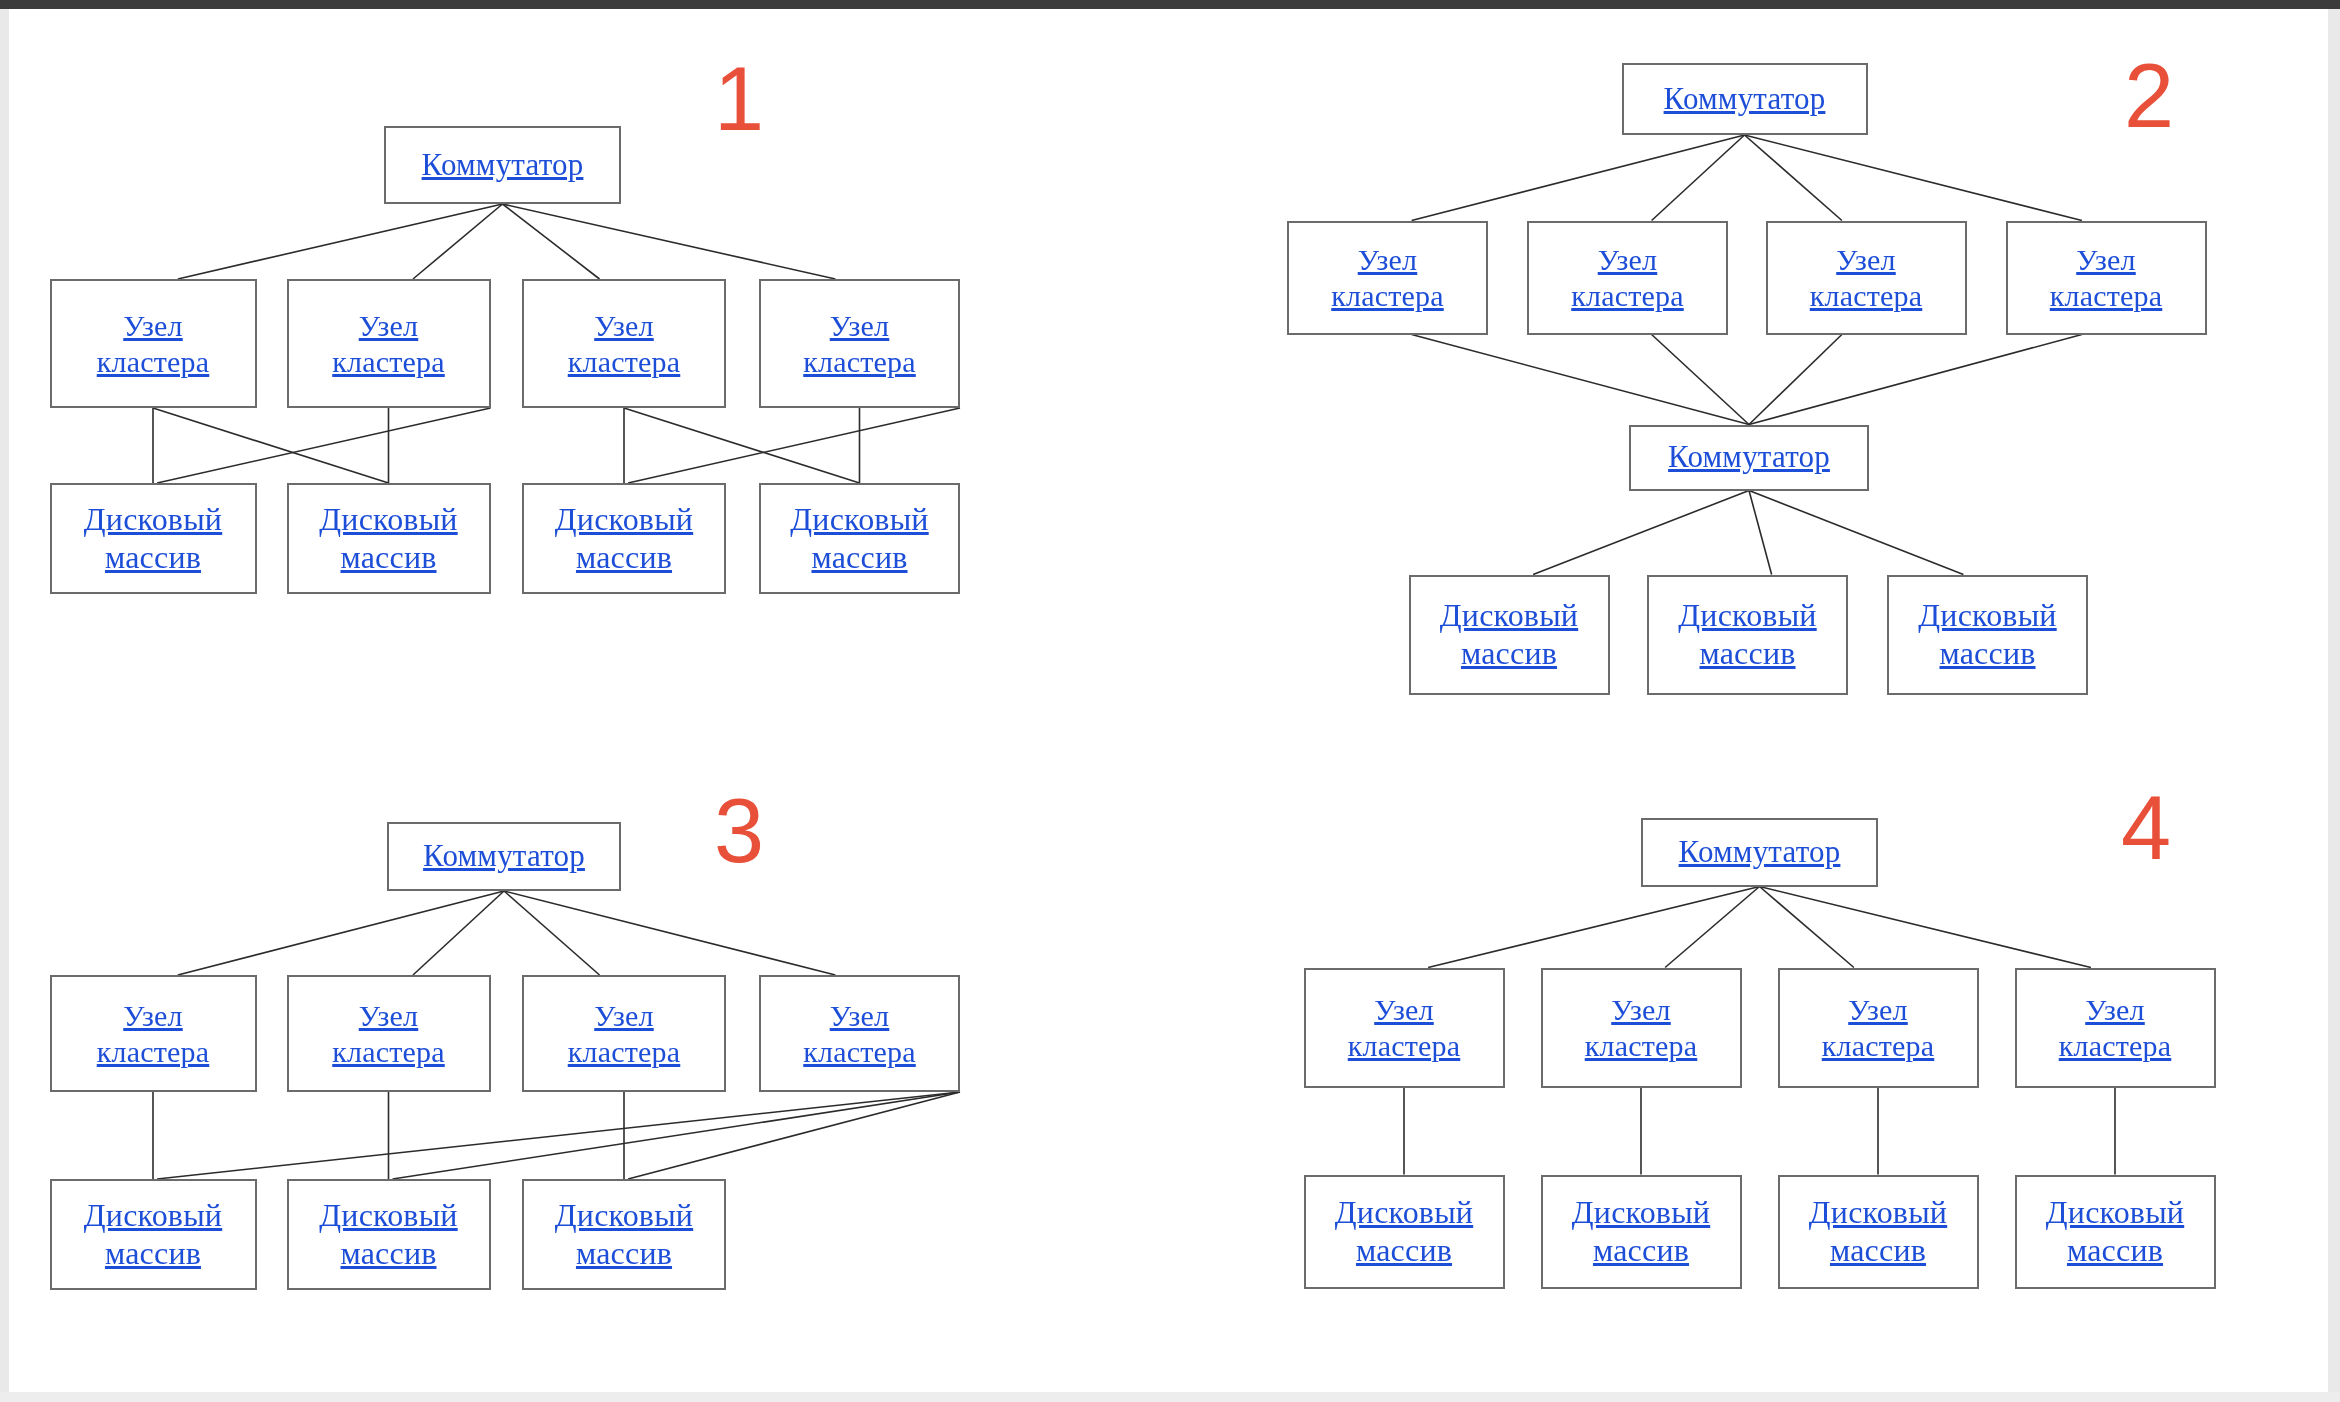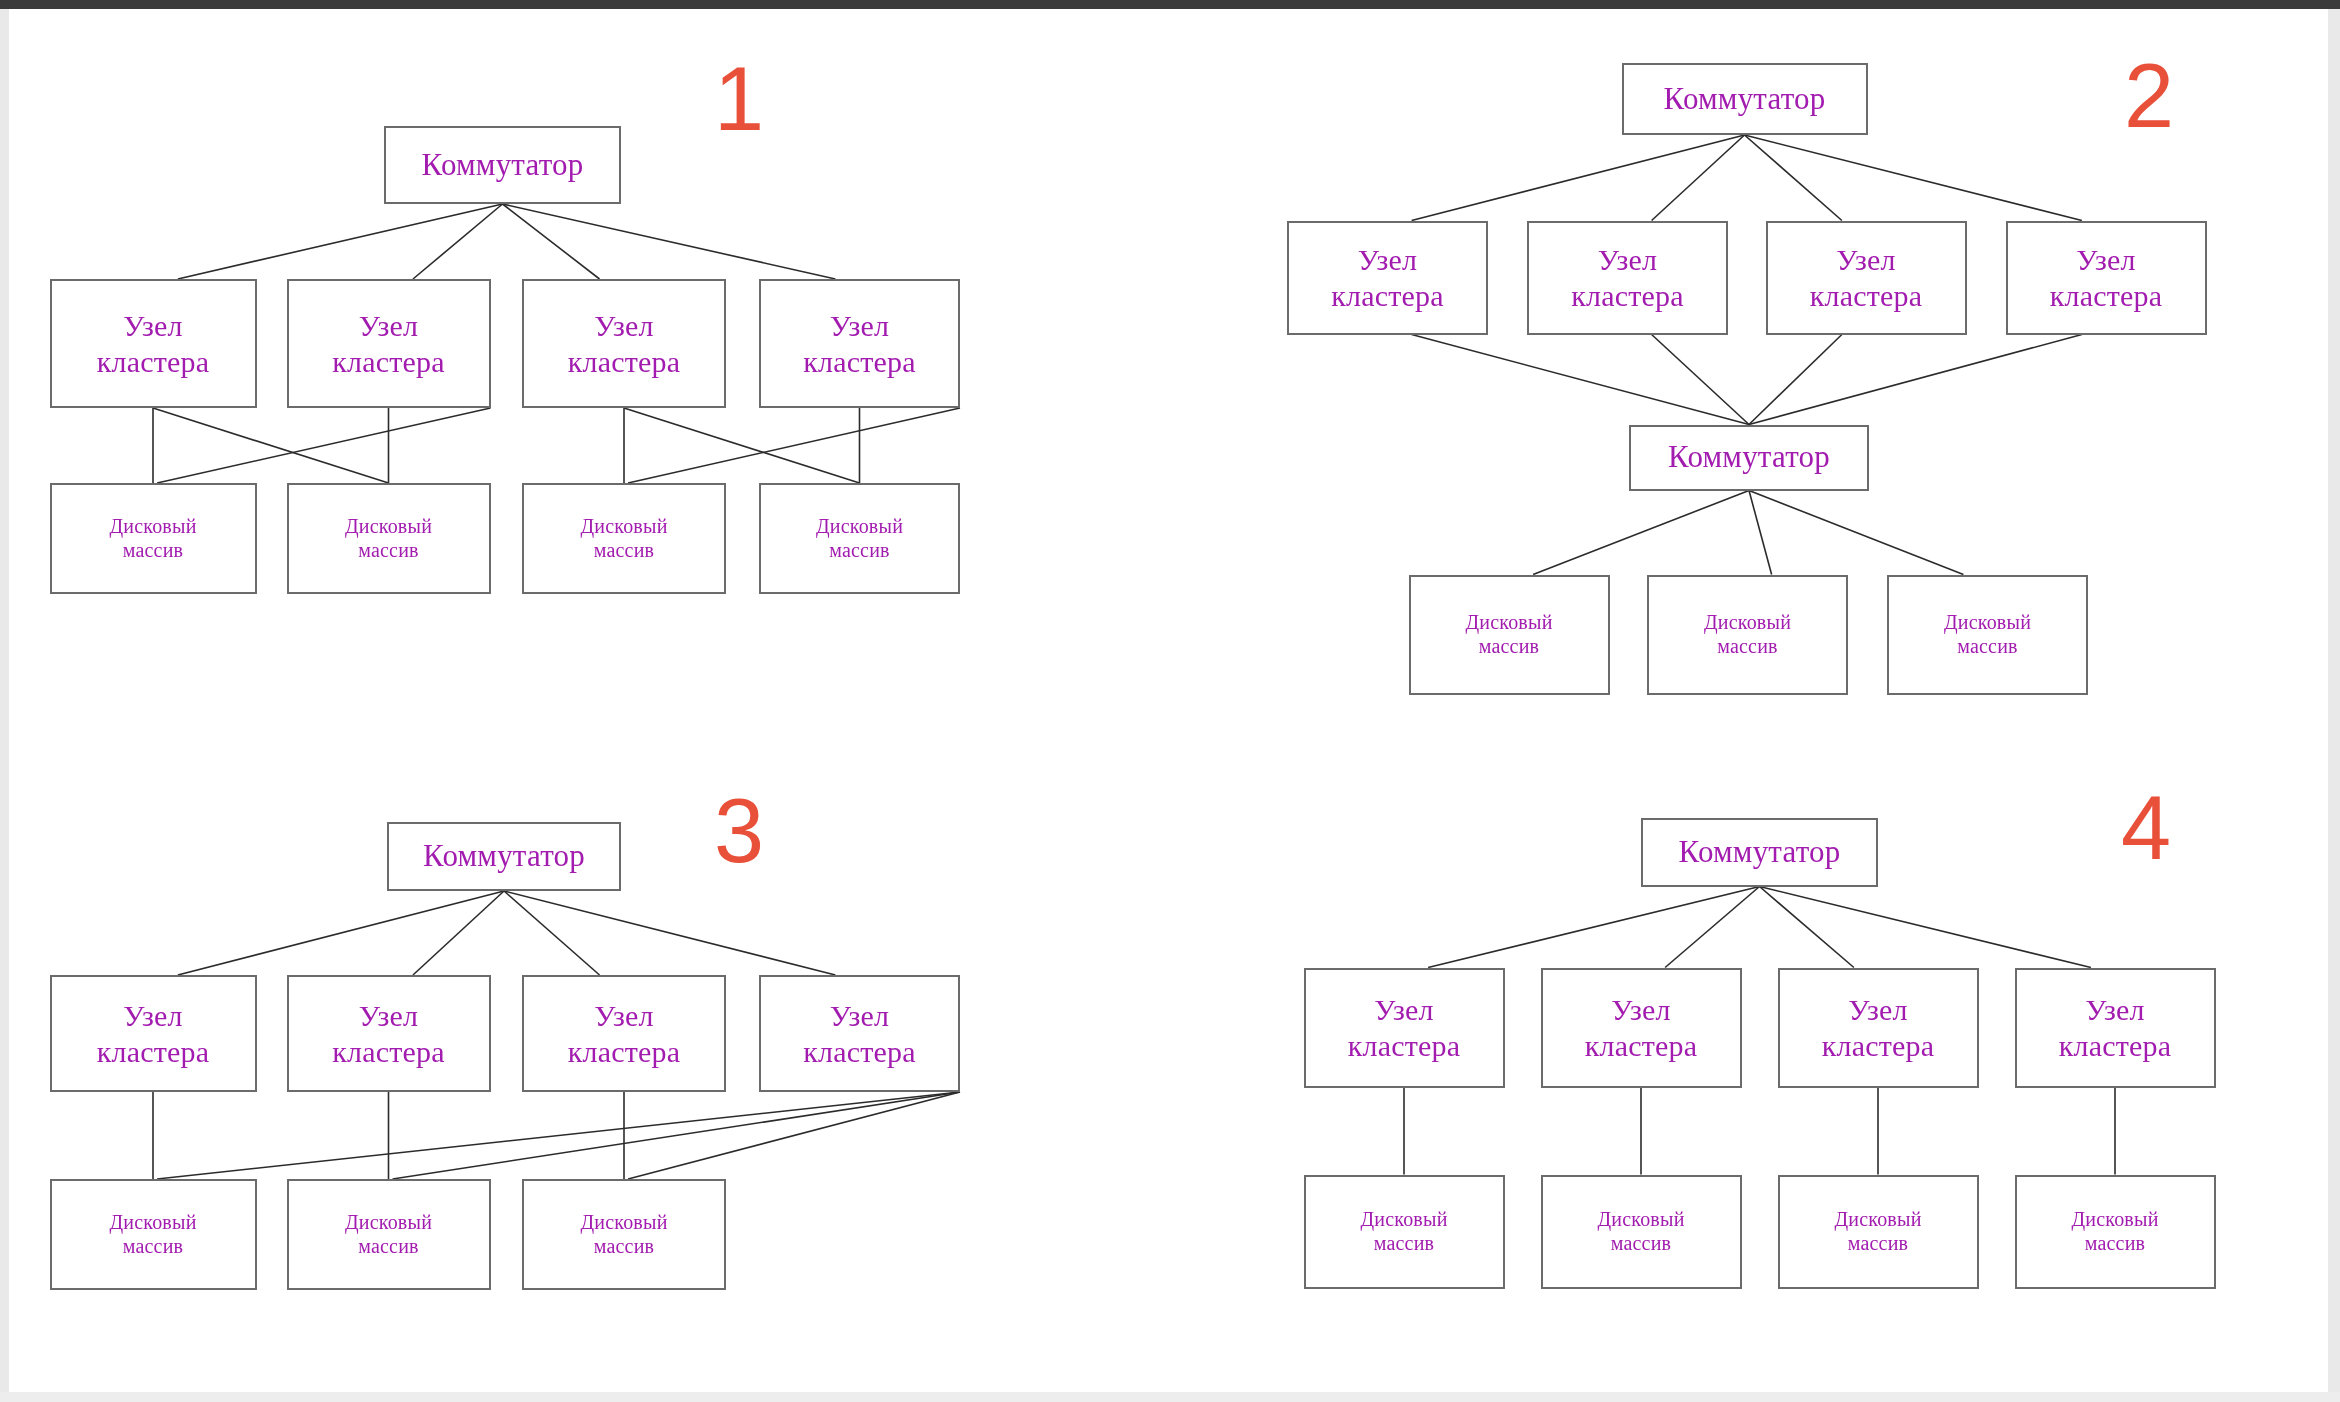--- a/index.html
+++ b/index.html
@@ -25,29 +25,30 @@
 
   .node{
     position:absolute;
     box-sizing:border-box;
     background:#ffffff;
     border:2px solid #6b6b6b;
     display:flex;
     flex-direction:column;
     align-items:center;
     justify-content:center;
-    color:#a21caf;
+    color:#1d4ed8;
     line-height:1.18;
     text-align:center;
     letter-spacing:0.2px;
+    text-decoration:underline;
   }
   .node span{display:block;white-space:nowrap;}
   .sw{font-size:31px;}
   .cn{font-size:30px;align-items:center;}
-  .da{font-size:20px;}
+  .da{font-size:32px;}
 
   .numeral{
     position:absolute;
     color:#e8503a;
     font-family:"Liberation Sans", sans-serif;
     font-size:90px;
     font-weight:400;
     line-height:1;
     letter-spacing:-1px;
   }

